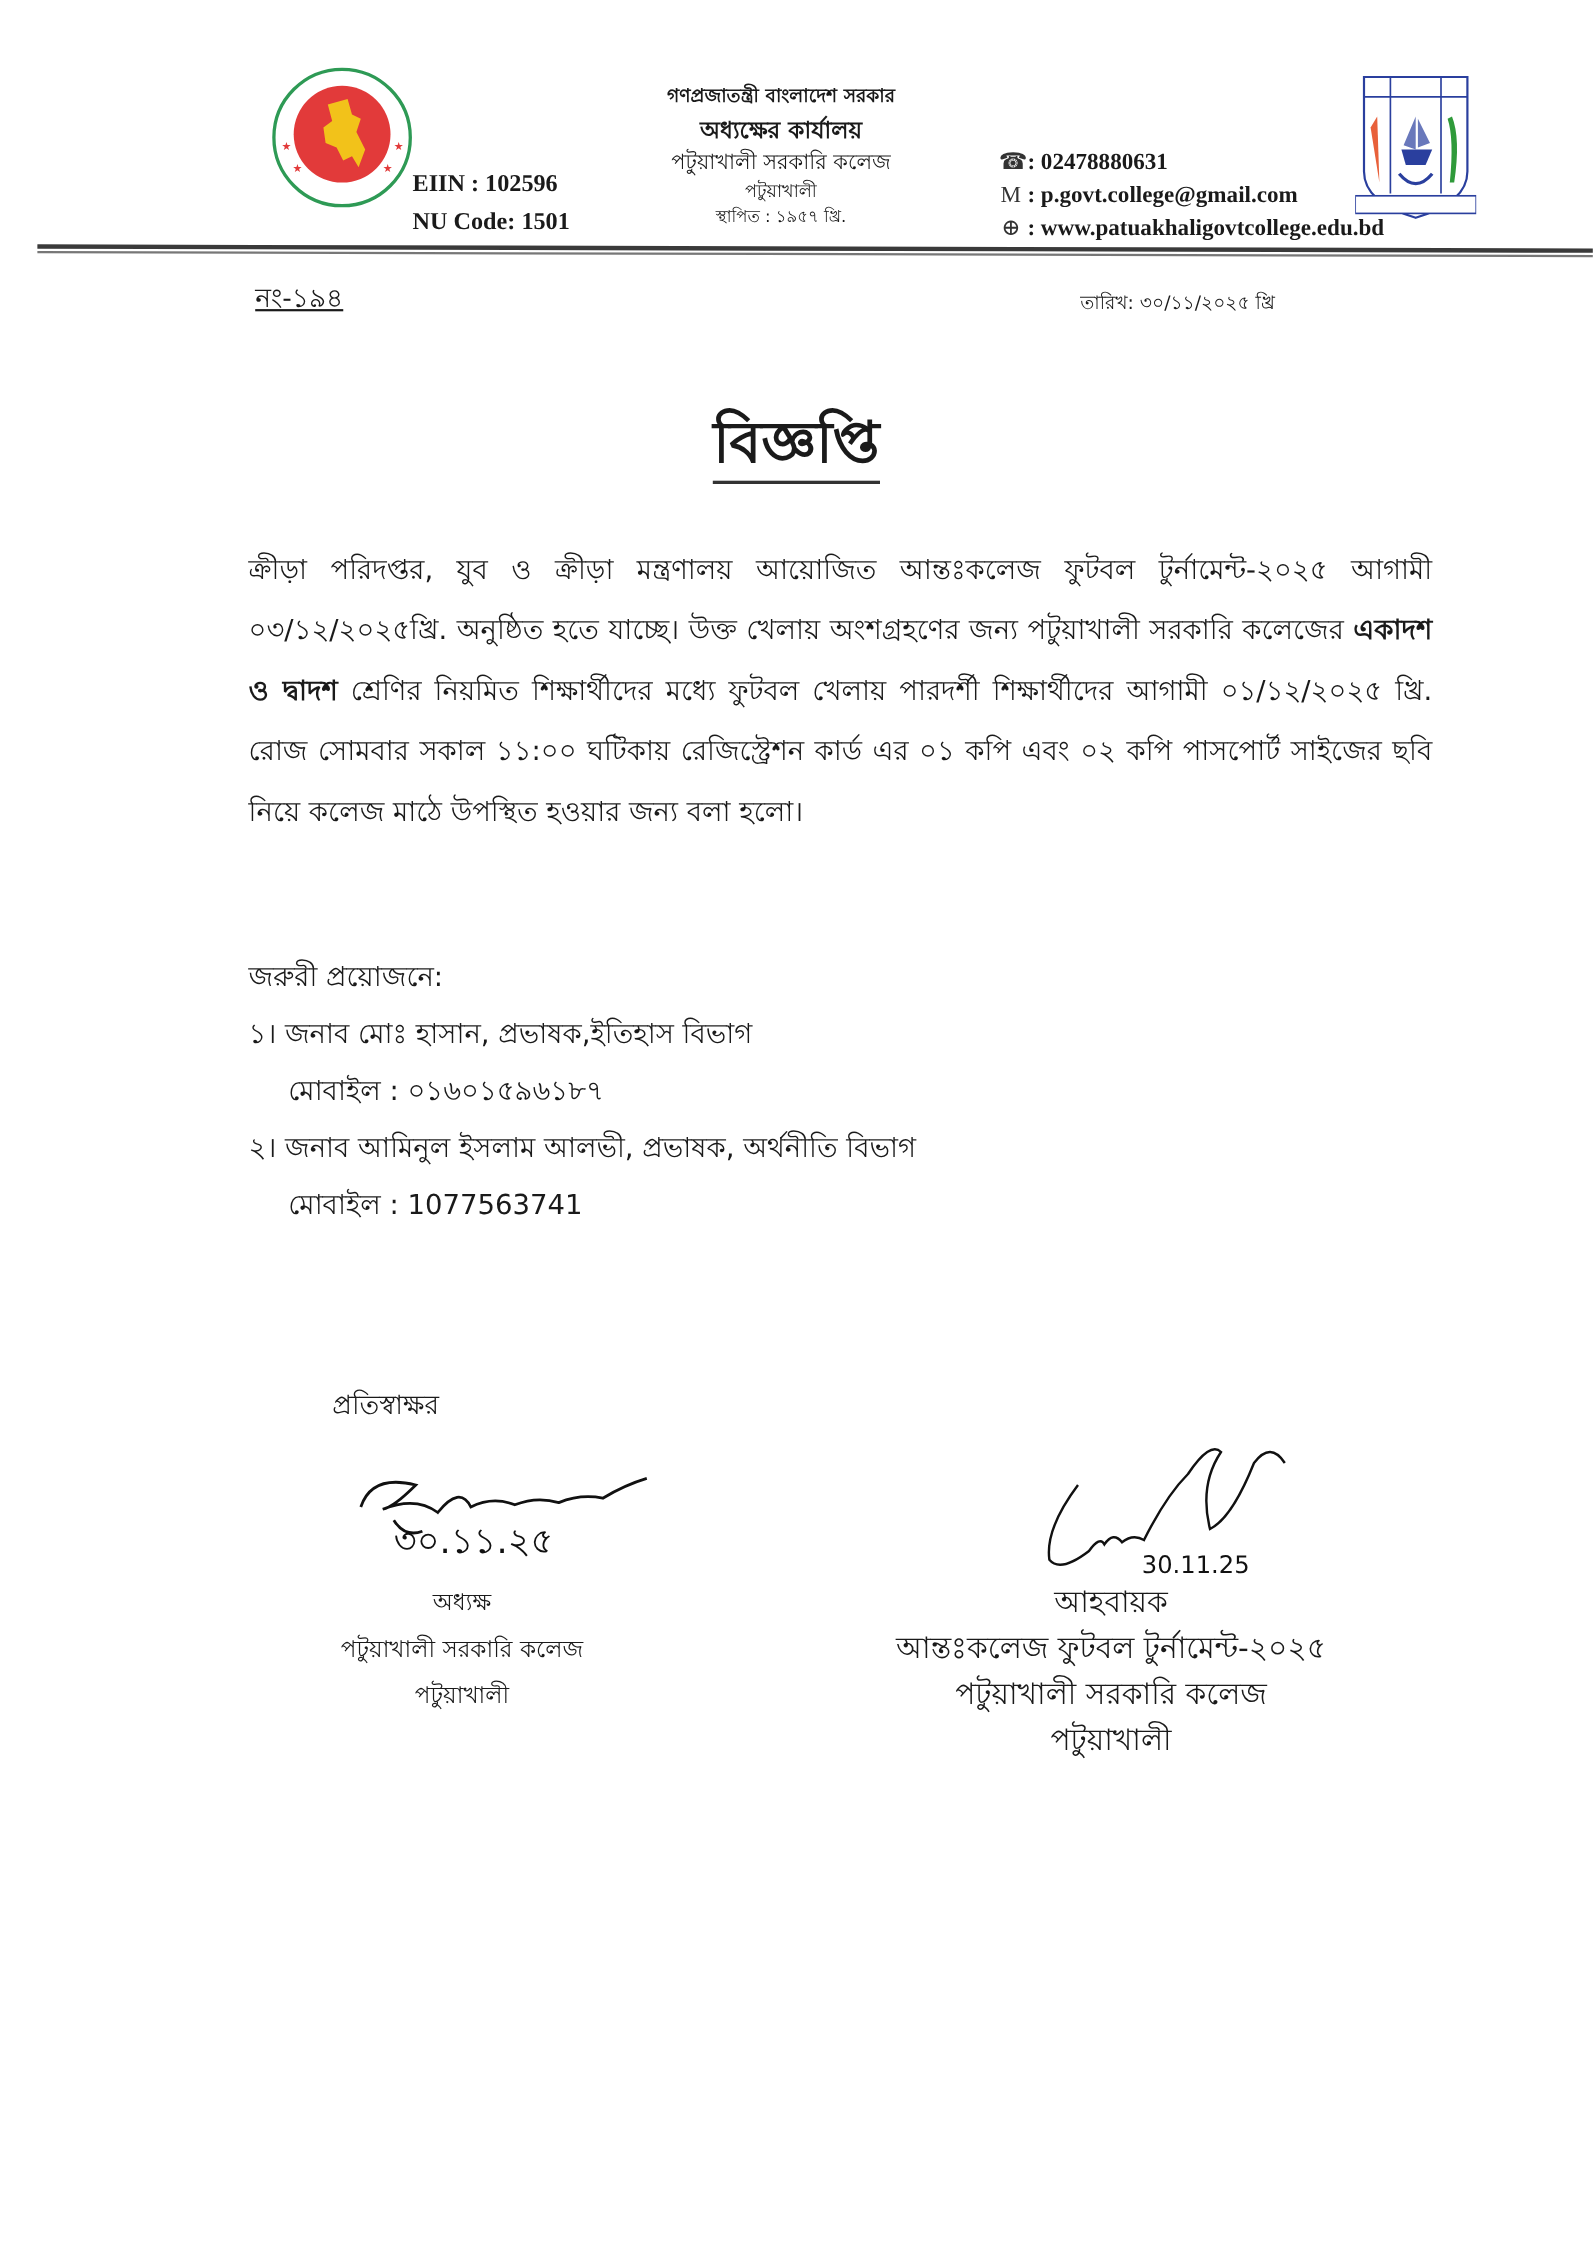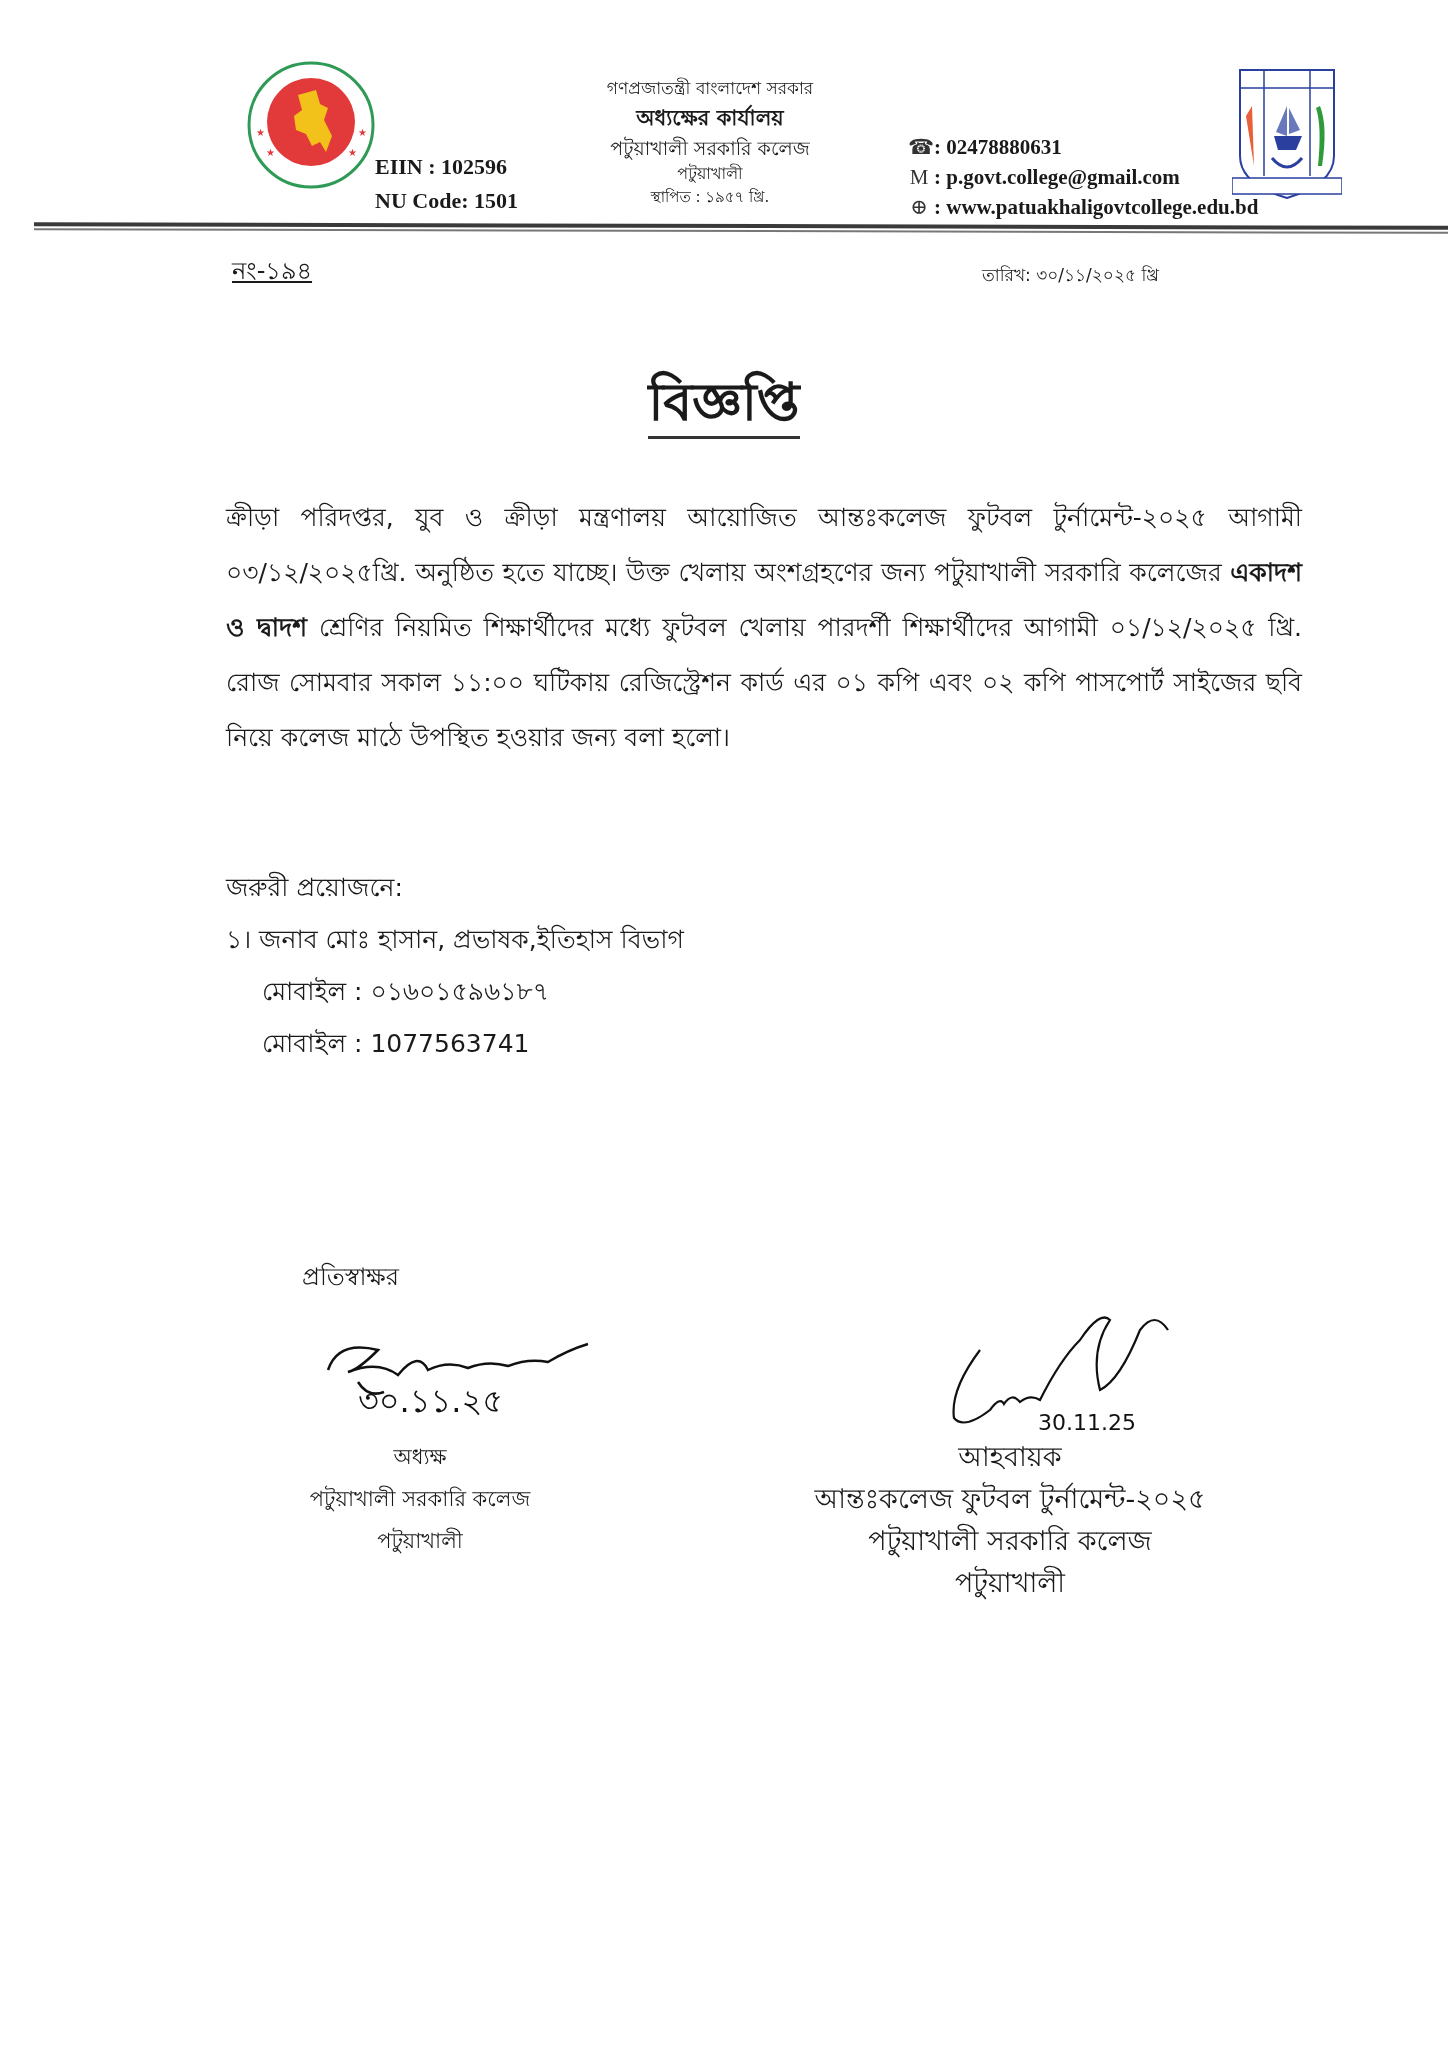--- a/index.html
+++ b/index.html
@@ -5,21 +5,21 @@
   html, body { margin:0; padding:0; background:#ffffff; }
   body { width:1448px; height:2048px; position:relative; overflow:hidden; color:#1a1a1a;
          font-family:"DejaVu Sans", sans-serif; }
   .abs { position:absolute; }
   .serif { font-family:"Liberation Serif", "DejaVu Serif", serif; }
 
   
   .gov-logo { left:246px; top:60px; width:130px; height:130px; }
   .eiin { left:375px; top:150px; font-size:22px; font-weight:bold; line-height:34px; }
   .center-head { left:560px; top:74px; width:300px; text-align:center; }
-  .center-head .l1 { font-size:17px; line-height:28px; }
+  .center-head .l1 { font-size:17px; line-height:28px;font-weight:bold; }
   .center-head .l2 { font-size:21px; font-weight:bold; line-height:32px; }
   .center-head .l3 { font-size:19px; line-height:28px; }
   .center-head .l4 { font-size:16px; line-height:24px; }
   .center-head .l5 { font-size:15px; line-height:22px; }
   .contact { left:908px; top:132px; font-size:21px; font-weight:bold; line-height:30px; }
   .contact .row { display:flex; align-items:center; gap:4px; white-space:nowrap; }
   .contact .ico { display:inline-block; width:22px; text-align:center; font-weight:normal; color:#333; }
   .college-crest { left:1232px; top:66px; width:110px; height:140px; }
 
   .rule1 { left:34px; top:224px; width:1414px; height:4px; background:#3a3a3a; transform:rotate(0.15deg); }
@@ -114,20 +114,21 @@
 </div>
 
 <div class="abs body">
   <span>ক্রীড়া পরিদপ্তর, যুব ও ক্রীড়া মন্ত্রণালয় আয়োজিত আন্তঃকলেজ ফুটবল টুর্নামেন্ট-২০২৫ আগামী ০৩/১২/২০২৫খ্রি. অনুষ্ঠিত হতে যাচ্ছে। উক্ত খেলায় অংশগ্রহণের জন্য পটুয়াখালী সরকারি কলেজের </span><b>একাদশ ও দ্বাদশ</b><span> শ্রেণির নিয়মিত শিক্ষার্থীদের মধ্যে ফুটবল খেলায় পারদর্শী শিক্ষার্থীদের আগামী ০১/১২/২০২৫ খ্রি. রোজ সোমবার সকাল ১১:০০ ঘটিকায় রেজিস্ট্রেশন কার্ড এর ০১ কপি এবং ০২ কপি পাসপোর্ট সাইজের ছবি নিয়ে কলেজ মাঠে উপস্থিত হওয়ার জন্য বলা হলো।</span>
 </div>
 
 <div class="abs contacts">
   <div>জরুরী প্রয়োজনে:</div>
   <div>১। জনাব মোঃ হাসান, প্রভাষক,ইতিহাস বিভাগ</div>
   <div class="indent">মোবাইল : ০১৬০১৫৯৬১৮৭</div>
+  <div>২। জনাব আমিনুল ইসলাম আলভী, প্রভাষক, অর্থনীতি বিভাগ</div>
   <div class="indent">মোবাইল : 1077563741</div>
 </div>
 
 <div class="abs counter-label">প্রতিস্বাক্ষর</div>
 
 <div class="abs sig-left">
   <svg width="300" height="100" viewBox="0 0 300 100">
     <path d="M10 40 Q20 10 60 20 Q40 40 30 42 Q60 30 80 45 Q100 20 110 40 Q130 30 150 38 Q170 30 190 36 Q210 28 230 32 Q250 20 270 14" fill="none" stroke="#111" stroke-width="2.5"></path>
     <path d="M40 52 Q50 68 66 62" fill="none" stroke="#111" stroke-width="2.5"></path>
     <text x="40" y="82" font-size="32" fill="#111" font-family="DejaVu Sans, sans-serif">৩০.১১.২৫</text>

